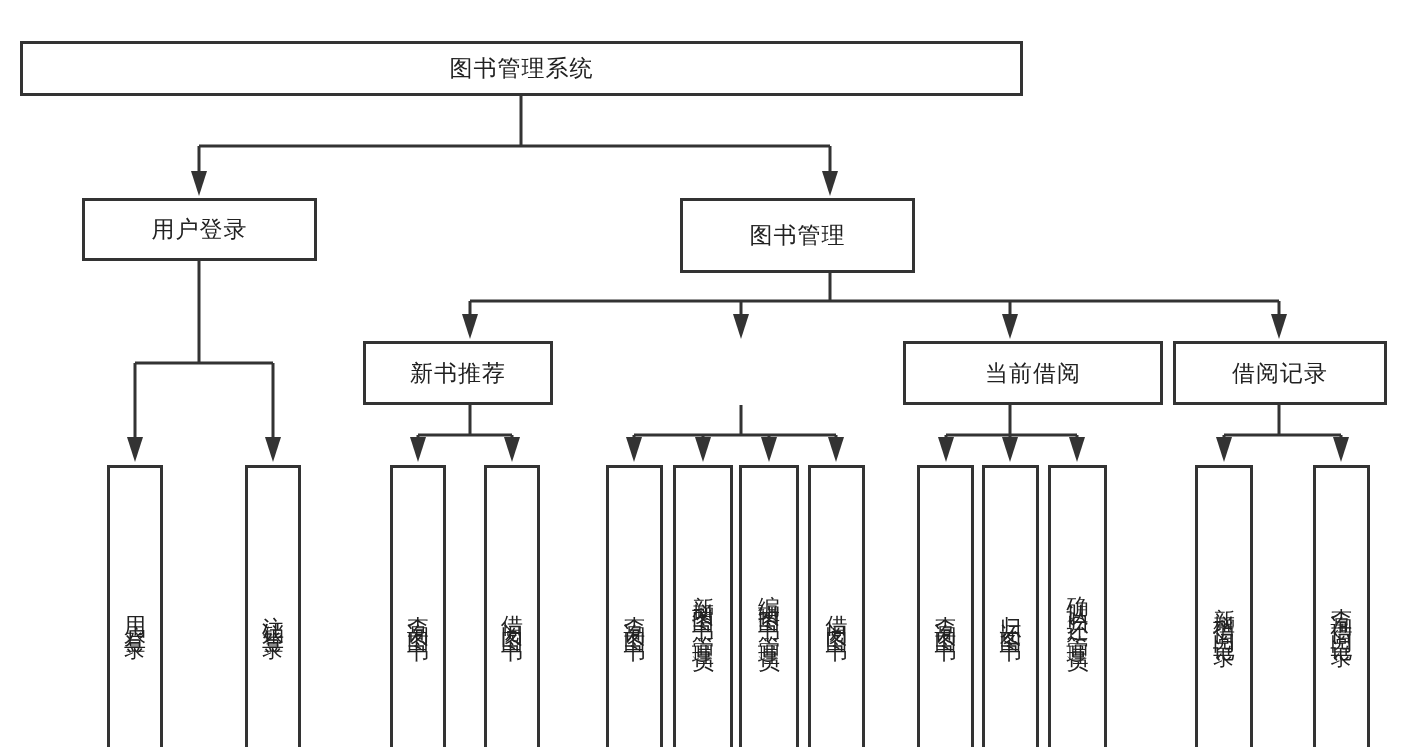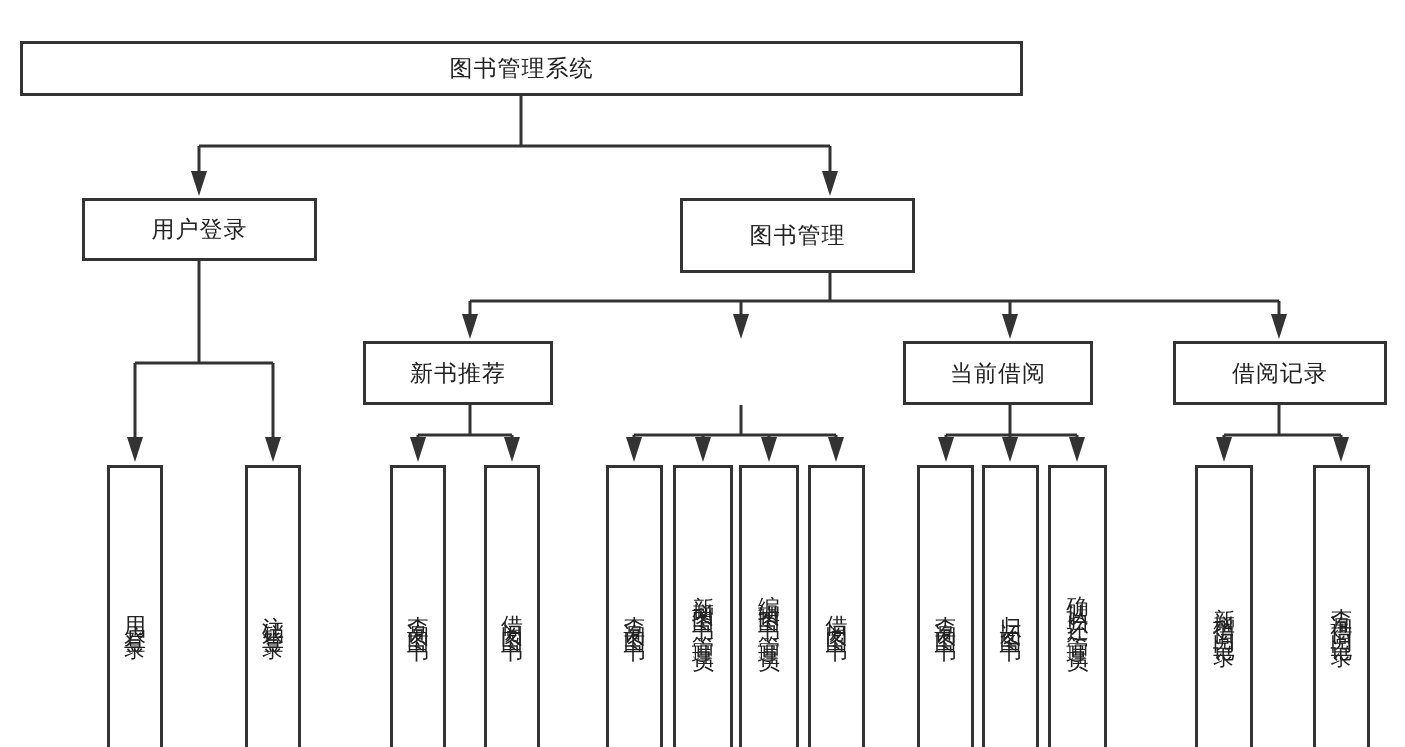--- a/index.html
+++ b/index.html
@@ -120,21 +120,21 @@
       <polygon points="1333,409 1349,409 1341,434"></polygon>
     </g>
   </svg>
 
   <div class="box h-box" style="left:20px; top:13px; width:1003px; height:55px;">图书管理系统</div>
 
   <div class="box h-box" style="left:82px; top:170px; width:235px; height:63px;">用户登录</div>
   <div class="box h-box" style="left:680px; top:170px; width:235px; height:75px;">图书管理</div>
 
   <div class="box h-box" style="left:363px; top:313px; width:190px; height:64px;">新书推荐</div>
-  <div class="box h-box" style="left:903px; top:313px; width:190px; height:64px;">当前借阅</div>
+  <div class="box h-box" style="left:903px; top:313px; width:260px; height:64px;">当前借阅</div>
   <div class="box h-box" style="left:1173px; top:313px; width:214px; height:64px;">借阅记录</div>
 
   <div class="box v-box" style="left:107px; top:437px; width:56px; height:298px;">用户登录</div>
   <div class="box v-box" style="left:245px; top:437px; width:56px; height:298px;">注销登录</div>
 
   <div class="box v-box" style="left:390px; top:437px; width:56px; height:298px;">查询图书</div>
   <div class="box v-box" style="left:484px; top:437px; width:56px; height:298px;">借阅图书</div>
 
   <div class="box v-box" style="left:606px; top:437px; width:57px; height:298px;">查询图书</div>
   <div class="box v-box" style="left:673px; top:437px; width:60px; height:298px;">新增图书（管理员）</div>

